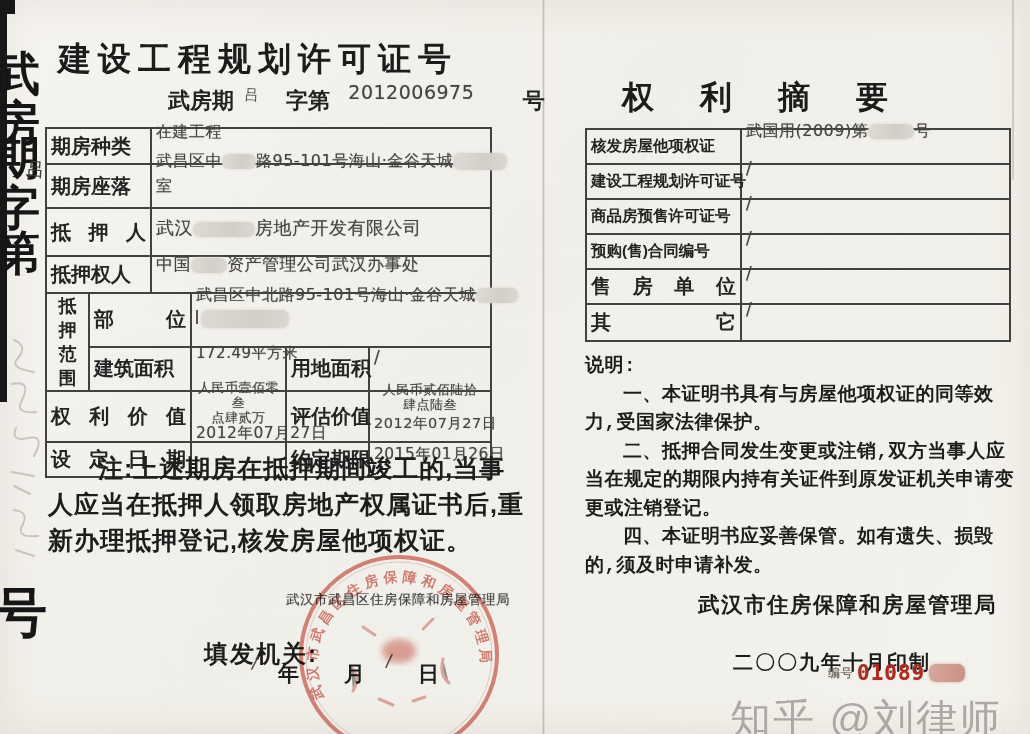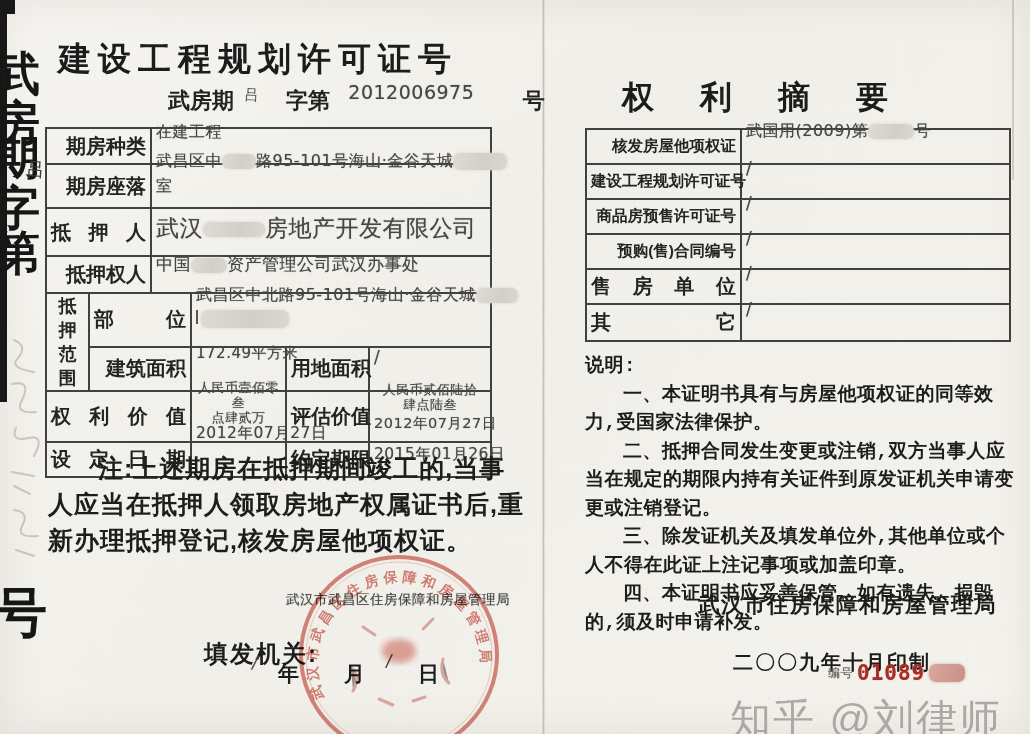--- a/index.html
+++ b/index.html
@@ -25,21 +25,21 @@
   
   .heading{position:absolute;font-weight:bold;color:#1c1c1c;}
   .dp{position:relative;display:block;font-family:"DejaVu Sans",sans-serif;color:#454545;
       text-shadow:0 0 1px rgba(80,78,74,.55);letter-spacing:.5px;white-space:pre-line;}
   .redact{display:inline-block;vertical-align:middle;height:15px;border-radius:7px;
       background:linear-gradient(100deg,#dedbd5,#d2cfc9 60%,#dbd8d2);box-shadow:0 0 3px #d6d3cd;}
   .redact.red{background:linear-gradient(100deg,#d8a79e,#c99186);box-shadow:0 0 3px #d3a79e;}
   
   table.grid{position:absolute;border-collapse:collapse;table-layout:fixed;}
   table.grid td{border:2px solid #414141;padding:0 4px;overflow:visible;}
-  td.lbl{font-weight:bold;font-size:20px;color:#242424;white-space:nowrap;text-align:right;}
+  td.lbl{font-weight:bold;font-size:20px;color:#242424;white-space:nowrap;}
   td.lbl.spread{text-align:justify;text-align-last:justify;}
   td.lbl.sm{font-size:15.5px;letter-spacing:0;}
   td.grp{font-weight:bold;font-size:18px;color:#242424;word-break:break-all;line-height:24px;padding:0 3px;text-align:center;}
   td.val{vertical-align:middle;}
   
   .note-par{position:absolute;font-weight:bold;color:#1d1d1d;}
   .notes p{margin:0;text-indent:2em;font-family:Liberation Mono, monospace;}
   
   .stamp{position:absolute;mix-blend-mode:multiply;opacity:.88;}
   
@@ -103,21 +103,21 @@
     <tr style="height:37px">
       <td colspan="2" class="lbl">期房座落</td>
       <td colspan="4" class="val">
         <span class="dp" style="top:-14px;font-size:16px;white-space:nowrap"><span>武昌区中</span><span class="redact" style="width:34px"></span><span>路95-101号海山·金谷天城</span><span class="redact" style="width:54px;height:17px"></span></span>
         <span class="dp" style="top:-10px;font-size:16px">室</span>
       </td>
     </tr>
     <tr style="height:48px">
       <td colspan="2" class="lbl spread">抵 押 人</td>
       <td colspan="4" class="val">
-        <span class="dp" style="top:-4px;font-size:23px;white-space:nowrap"><span>武汉</span><span class="redact" style="width:62px"></span><span>房地产开发有限公司</span></span>
+        <span class="dp" style="top:-4px;font-size:18px;white-space:nowrap"><span>武汉</span><span class="redact" style="width:62px"></span><span>房地产开发有限公司</span></span>
       </td>
     </tr>
     <tr style="height:37px">
       <td colspan="2" class="lbl">抵押权人</td>
       <td colspan="4" class="val">
         <span class="dp" style="top:-10px;font-size:17px;white-space:nowrap"><span>中国</span><span class="redact" style="width:36px"></span><span>资产管理公司武汉办事处</span></span>
       </td>
     </tr>
     <tr style="height:35px">
       <td rowspan="2" class="grp">抵押范围</td>
@@ -243,21 +243,20 @@
         <span class="dp" style="top:-14px;font-size:17px">/</span>
       </td>
     </tr>
   </tbody>
     </table>
 
   <div class="notes" style="position:absolute;left:585px;top:352px;width:436px;font-size:19px;font-weight:bold;line-height:28.5px;color:#1d1d1d;letter-spacing:.5px">
     <p style="text-indent:0">说明:</p>
     <p>一、本证明书具有与房屋他项权证的同等效力,受国家法律保护。</p>
     <p>二、抵押合同发生变更或注销,双方当事人应当在规定的期限内持有关证件到原发证机关申请变更或注销登记。</p>
-    <p>三、除发证机关及填发单位外,其他单位或个人不得在此证上注记事项或加盖印章。</p>
     <p>四、本证明书应妥善保管。如有遗失、损毁的,须及时申请补发。</p>
   </div>
 
   <div class="heading" style="left:698px;top:590px;font-size:21.5px;letter-spacing:1.5px">武汉市住房保障和房屋管理局</div>
   <div class="heading" style="left:733px;top:649px;font-size:20px;letter-spacing:2px">二〇〇九年十月印制</div>
 
   <div class="serial" style="left:828px;top:661px">
     <span class="dp" style="display:inline;font-size:12px;color:#6b6257">编号</span>
     <span style="font-family:'DejaVu Sans Mono',monospace;font-size:21px;font-weight:bold;color:#ab2c20;letter-spacing:1px;text-shadow:0 0 1px rgba(171,44,32,.5)">01089</span>
     <span class="redact red" style="width:36px;height:18px"></span>

